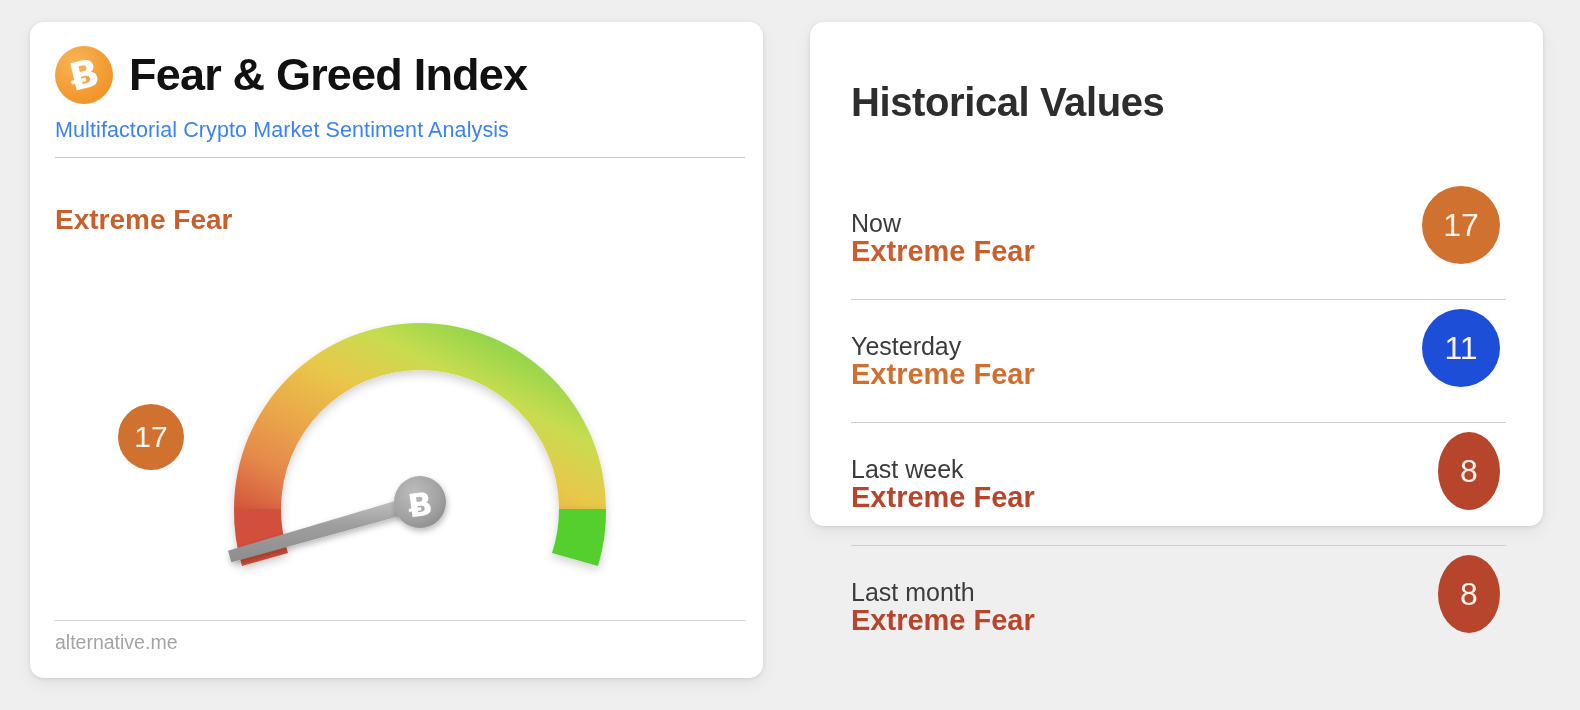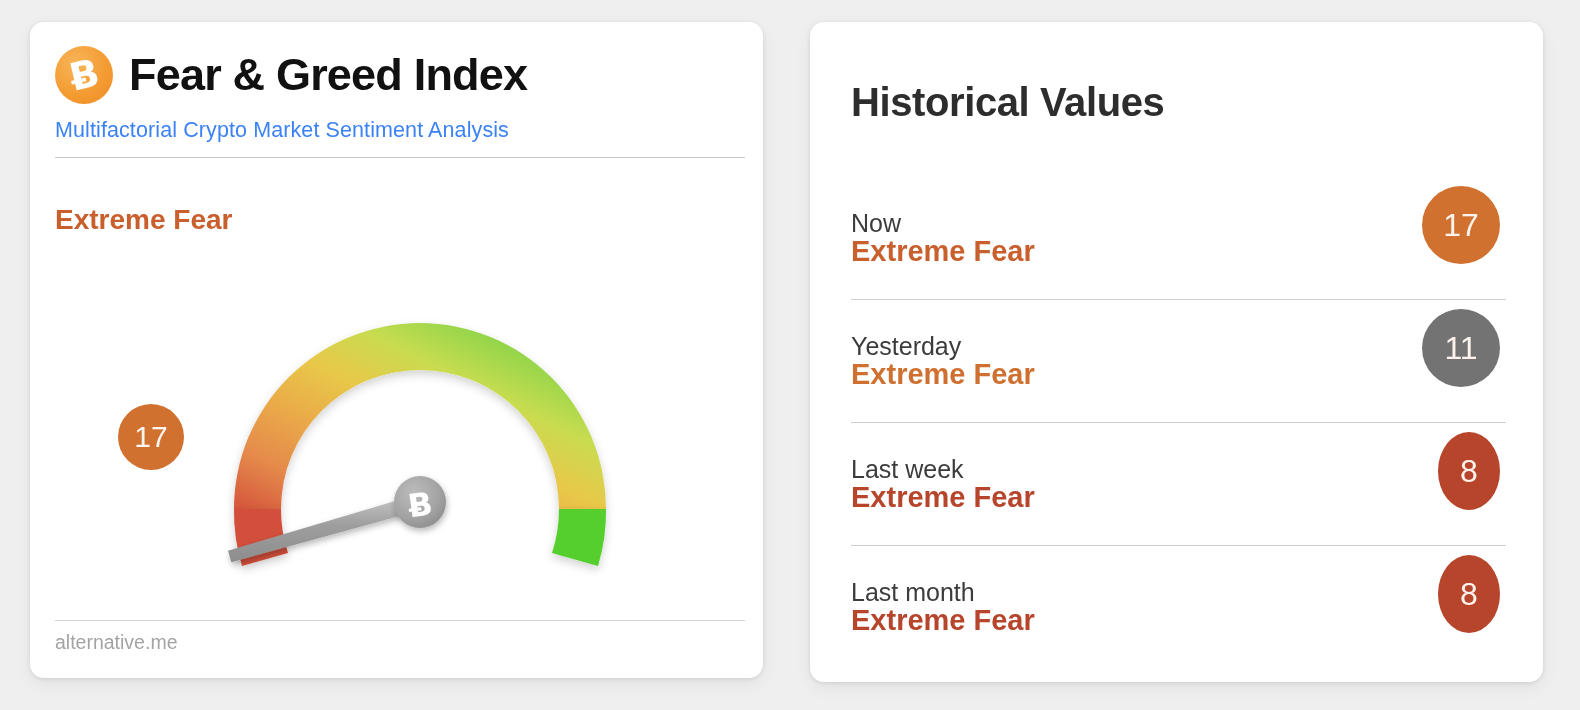--- a/index.html
+++ b/index.html
@@ -24,21 +24,21 @@
     background: #ffffff;
     border-radius: 14px;
     box-shadow: 0 1px 4px rgba(0,0,0,0.10), 0 6px 18px rgba(0,0,0,0.06);
   }
   #gauge-card {
     left: 30px; top: 22px;
     width: 733px; height: 656px;
   }
   #history-card {
     left: 810px; top: 22px;
-    width: 733px; height: 660px;
+    width: 733px; height: 504px;
   }
 
   
   .gc-header {
     position: absolute;
     left: 25px; top: 22px;
     width: 690px;
   }
   .title-row {
     display: flex;
@@ -284,21 +284,21 @@
     <div class="hist-title">Historical Values</div>
     <div id="hist-list">
         <div class="hist-row">
           <div class="hist-period">Now</div>
           <div class="hist-class" style="color: rgb(201, 95, 44);">Extreme Fear</div>
           <div class="hist-bubble wide" style="background: rgb(208, 113, 47);">17</div>
         </div>
         <div class="hist-row">
           <div class="hist-period">Yesterday</div>
           <div class="hist-class" style="color: rgb(207, 112, 48);">Extreme Fear</div>
-          <div class="hist-bubble wide" style="background: #737373;">11</div>
+          <div class="hist-bubble wide" style="background: #1d4ed8;">11</div>
         </div>
         <div class="hist-row">
           <div class="hist-period">Last week</div>
           <div class="hist-class" style="color: rgb(182, 69, 44);">Extreme Fear</div>
           <div class="hist-bubble narrow" style="background: rgb(182, 69, 44);">8</div>
         </div>
         <div class="hist-row">
           <div class="hist-period">Last month</div>
           <div class="hist-class" style="color: rgb(182, 69, 44);">Extreme Fear</div>
           <div class="hist-bubble narrow" style="background: rgb(182, 69, 44);">8</div>

